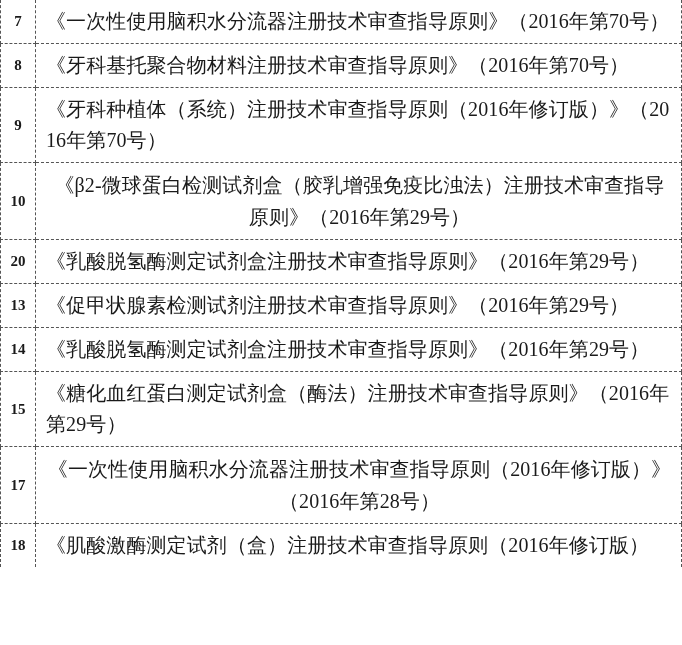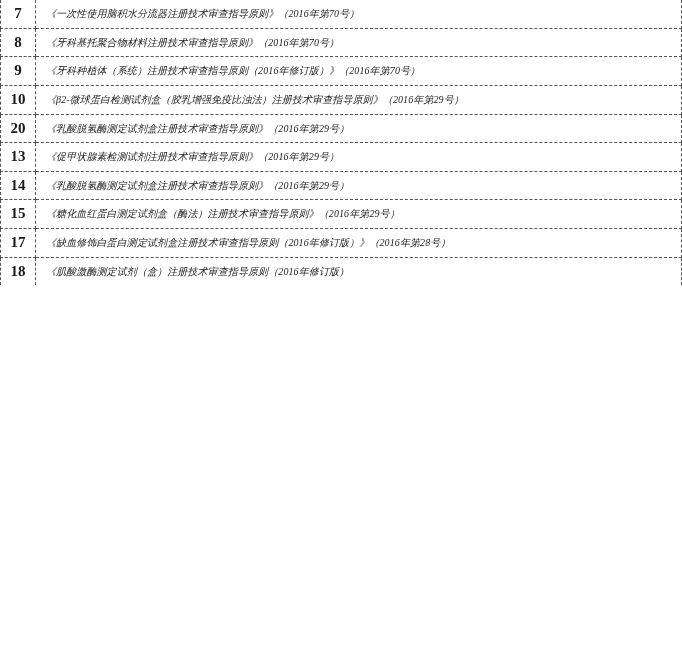--- a/index.html
+++ b/index.html
@@ -33,36 +33,36 @@
     width: 34px;
     text-align: center;
     font-family: "Liberation Serif", "DejaVu Serif", serif;
     font-size: 15px;
     font-weight: 700;
     padding: 0;
     border-left: none;
   }
   .col-text {
     padding: 6px 8px 6px 10px;
-    font-size: 10px;
+    font-size: 20px;
     line-height: 1.55;
     letter-spacing: 0.1px;
     word-break: break-all;
     border-right: none;
-    font-style: italic;
   }
   
   .doc-table tr:first-child td {
     border-top: none;
   }
   .doc-table tr:last-child td {
     border-bottom: none;
   }
   .row-tall .col-text {
     line-height: 1.6;
+    text-align: center;
   }
 </style>
 </head>
 <body>
 
 <table class="doc-table">
   <tbody>
     <tr>
       <td class="col-num">7</td>
       <td class="col-text">《一次性使用脑积水分流器注册技术审查指导原则》（2016年第70号）</td>
@@ -90,20 +90,20 @@
     <tr>
       <td class="col-num">14</td>
       <td class="col-text">《乳酸脱氢酶测定试剂盒注册技术审查指导原则》（2016年第29号）</td>
     </tr>
     <tr>
       <td class="col-num">15</td>
       <td class="col-text">《糖化血红蛋白测定试剂盒（酶法）注册技术审查指导原则》（2016年第29号）</td>
     </tr>
     <tr class="row-tall">
       <td class="col-num">17</td>
-      <td class="col-text">《缺血修饰白蛋白测定试剂盒注册技术审查指导原则（2016年修订版）》（2016年第28号）</td>
+      <td class="col-text">《一次性使用脑积水分流器注册技术审查指导原则（2016年修订版）》（2016年第28号）</td>
     </tr>
     <tr>
       <td class="col-num">18</td>
       <td class="col-text">《肌酸激酶测定试剂（盒）注册技术审查指导原则（2016年修订版）</td>
     </tr>
   </tbody>
 </table>
 
 </body></html>

